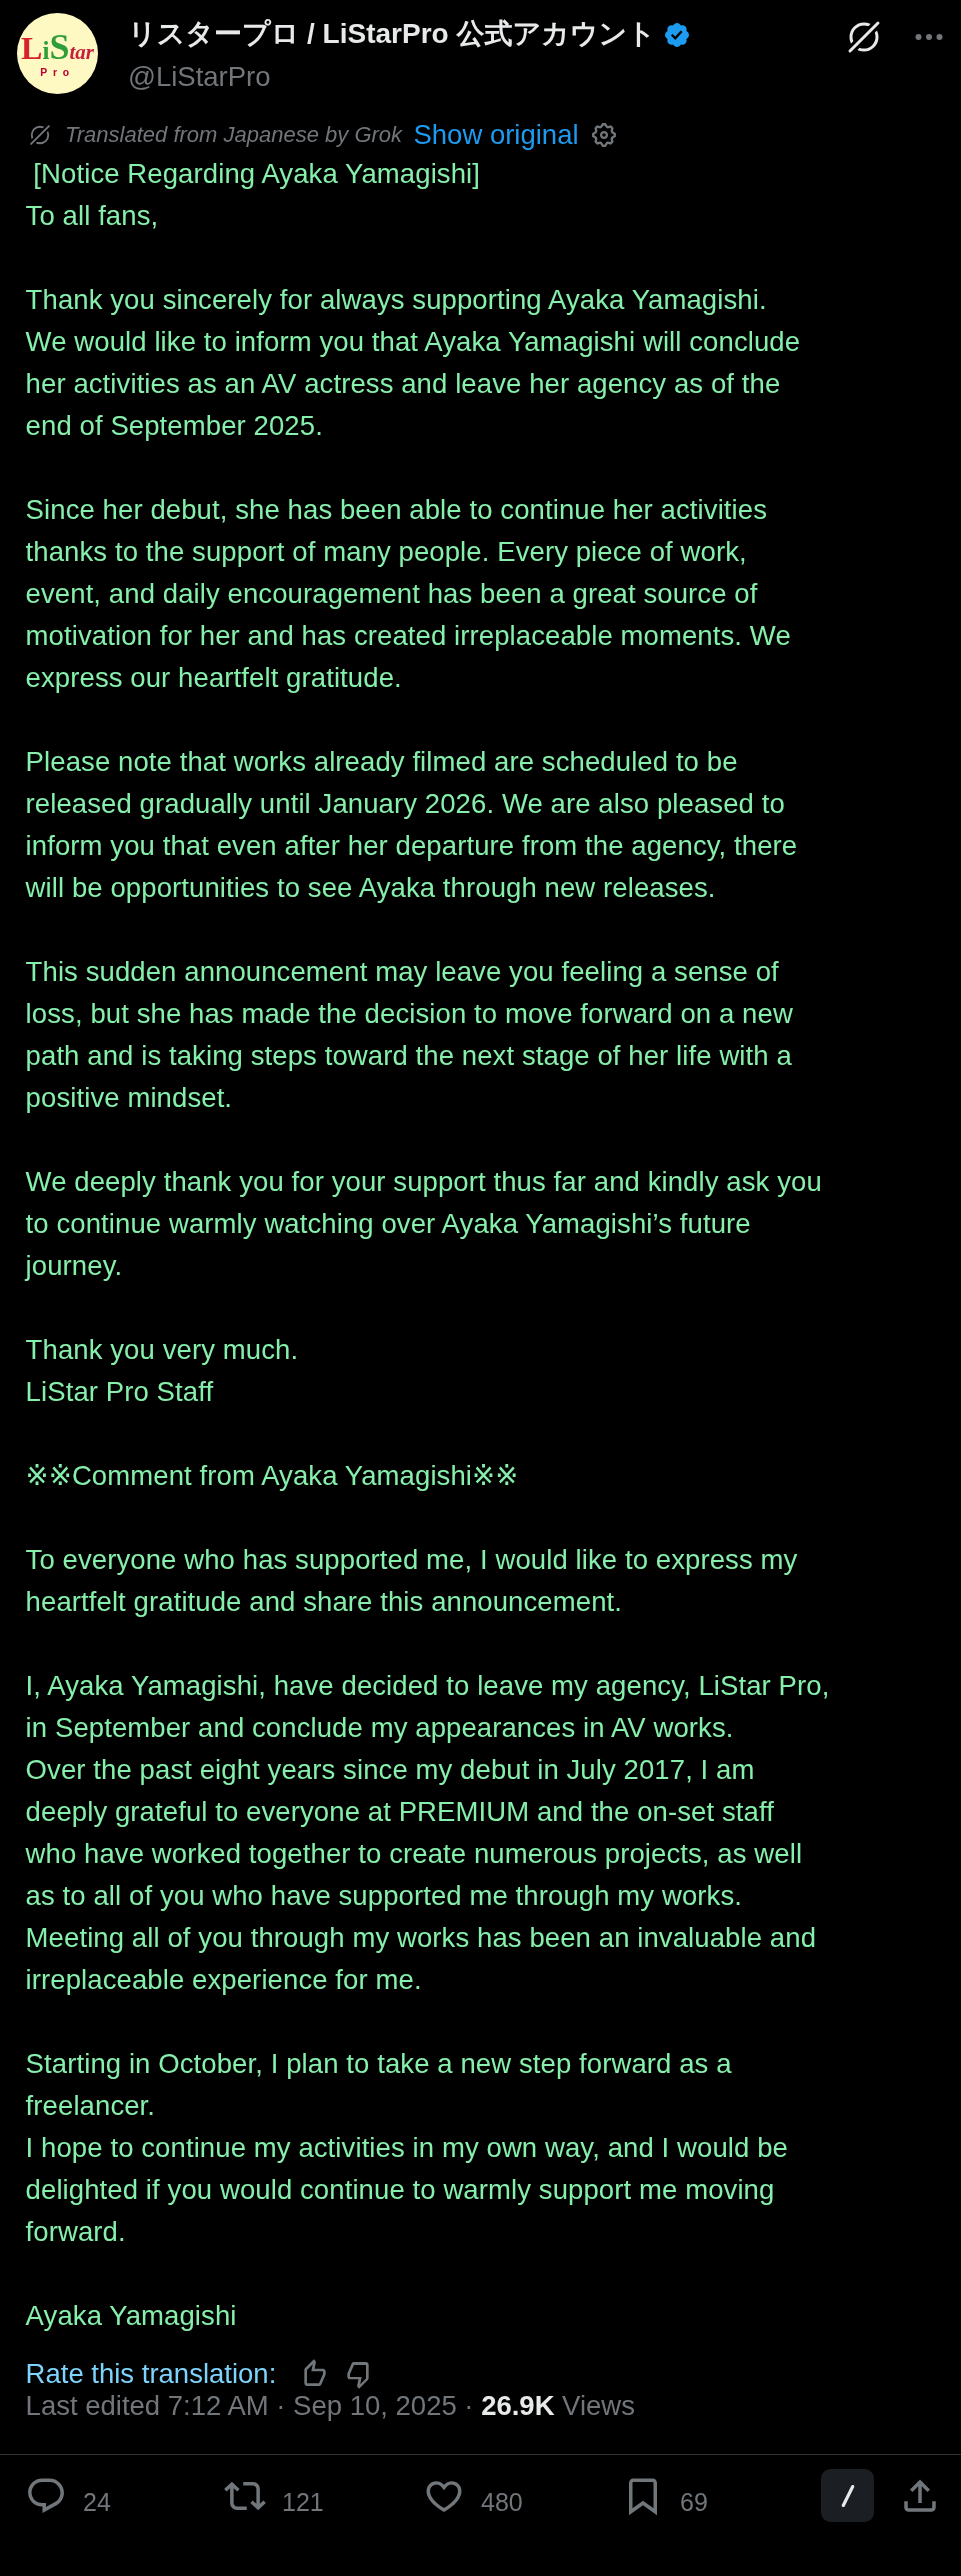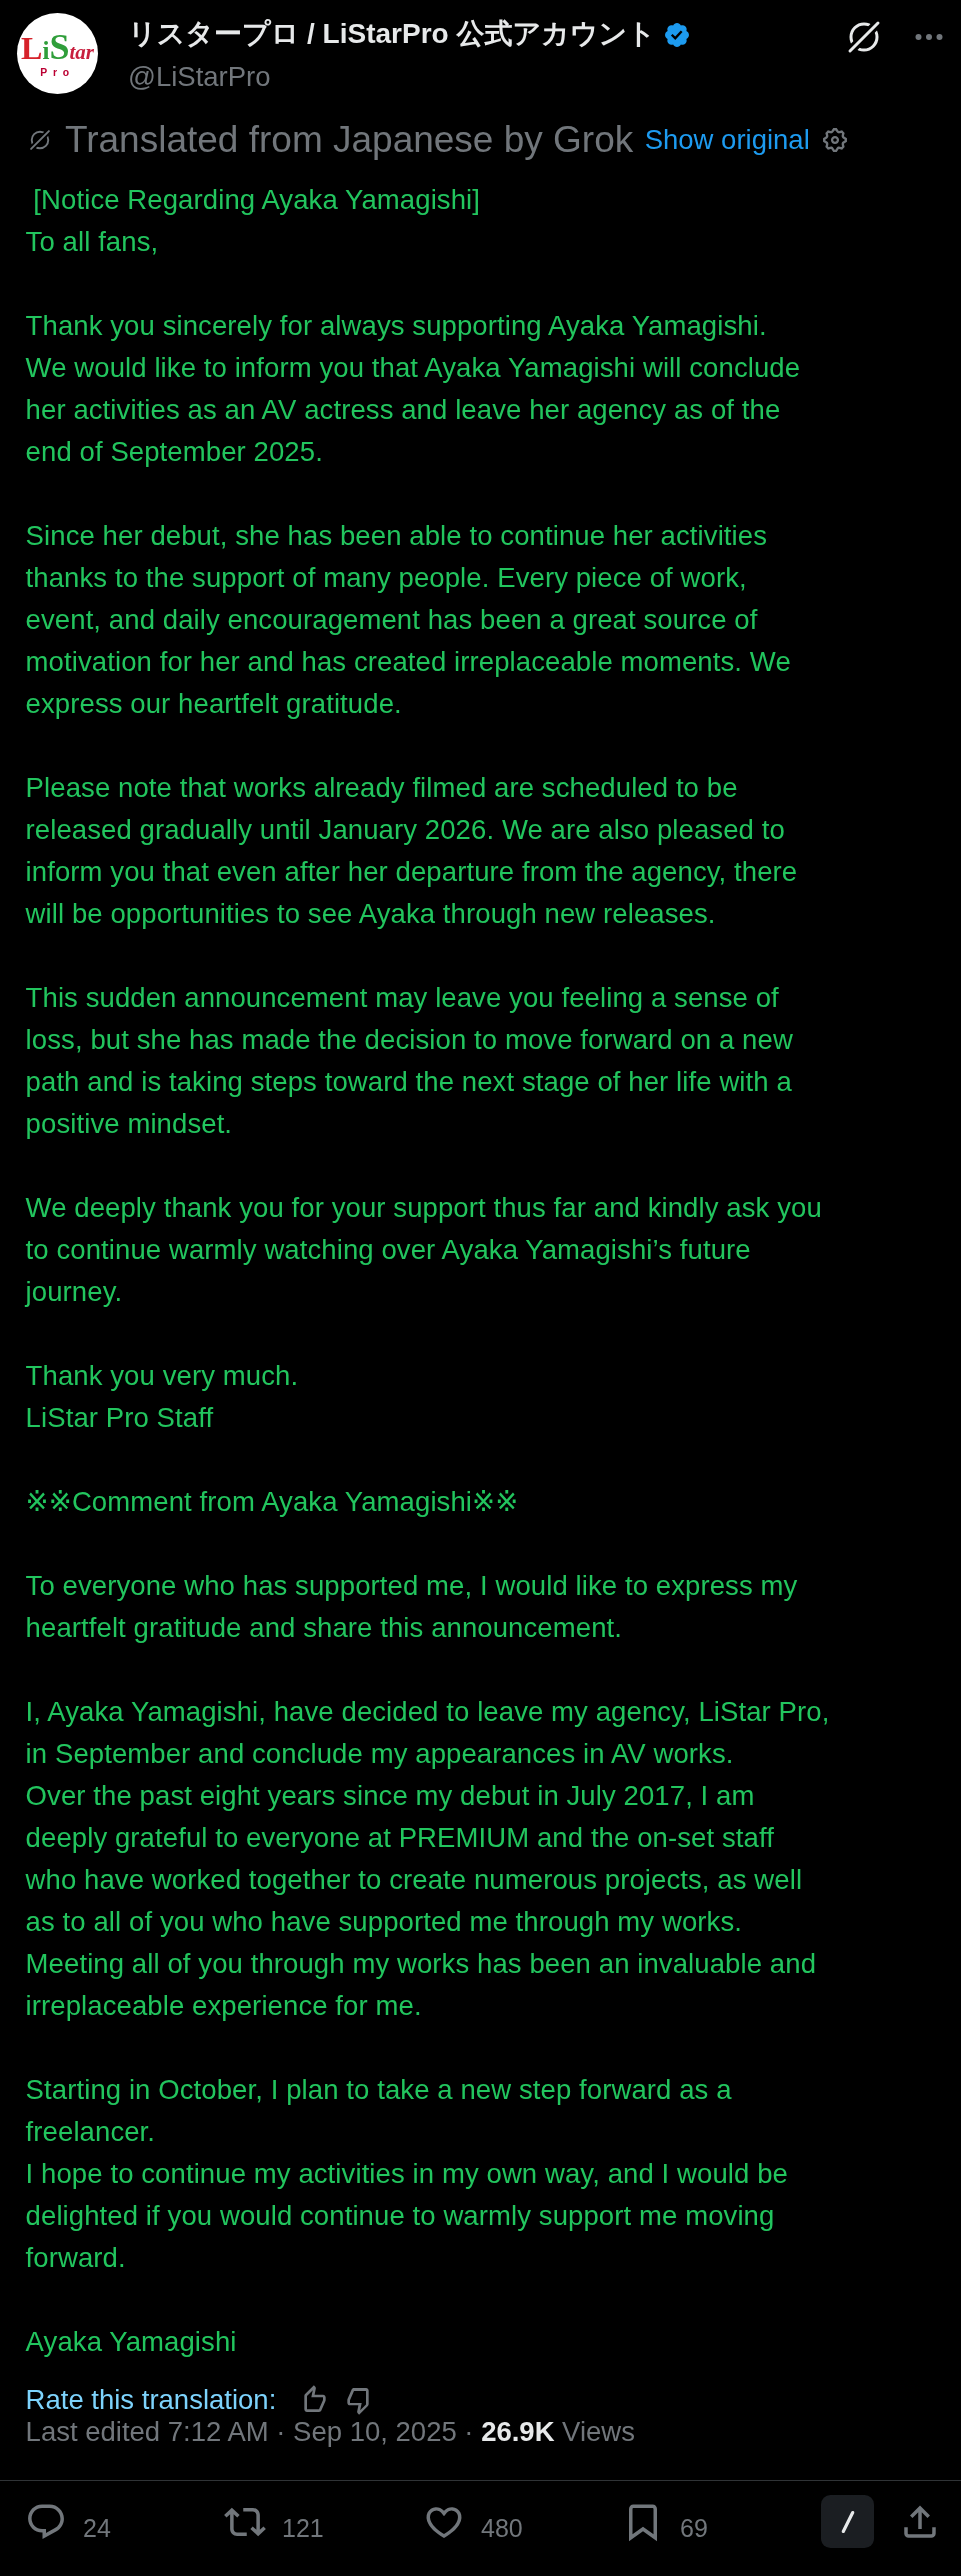--- a/index.html
+++ b/index.html
@@ -5,45 +5,45 @@
   * { margin: 0; padding: 0; box-sizing: border-box; }
   html, body { background: #000; }
   body {
     width: 962px; height: 2576px; overflow: hidden;
     font-family: "Liberation Sans", "DejaVu Sans", sans-serif;
     color: #E7E9EA;
     position: relative;
   }
   .header { display: flex; align-items: flex-start; padding: 13.3px 13.3px 0 17px; position: relative; }
   .avatar {
-    width: 81px; height: 81px; border-radius: 50%; background: #ffffff;
+    width: 81px; height: 81px; border-radius: 50%; background: #fef9c3;
     display: flex; flex-direction: column; align-items: center; justify-content: center;
     flex: 0 0 auto; overflow: hidden;
   }
   .avatar .logo-line1 { font-family: "Liberation Serif", serif; font-weight: 700; line-height: 1; white-space: nowrap; }
   .avatar .ltr-L { color: #d6222a; font-size: 32px; font-weight: 800; }
   .avatar .ltr-i { color: #2f9e3a; font-size: 25px; font-weight: 800; }
   .avatar .ltr-S { color: #2f9e3a; font-size: 36px; font-weight: 800; }
   .avatar .ltr-tar { color: #c81f3e; font-size: 21px; font-weight: 800; font-style: italic; }
   .avatar .logo-line2 { font-size: 10.4px; font-weight: 700; letter-spacing: 5.7px; color: #b03; margin-top: 1.9px; }
   .head-text { margin-left: 30px; padding-top: 1.9px; min-width: 0; }
   .name-row { display: flex; align-items: center; gap: 7.6px; }
   .display-name { font-size: 28px; font-weight: 700; color: #E7E9EA; white-space: nowrap; }
   .badge { width: 28px; height: 28px; flex: 0 0 auto; margin-top: 1.9px; }
   .handle { font-size: 27.5px; color: #71767B; margin-top: 7.6px; }
   .head-actions { position: absolute; top: 15px; right: 15px; display: flex; align-items: center; gap: 25px; }
   .icon-btn { background: none; border: none; padding: 0; cursor: pointer; display: flex; align-items: center; }
 
   .translate-bar { display: flex; align-items: center; gap: 11.4px; padding: 0 7.6px 0 25.6px; margin-top: 25px; }
-  .translate-label { font-size: 37px; color: #71767B; }
+  .translate-label { font-size: 22px; color: #71767B; font-style: italic; }
   .translate-link { font-size: 27.5px; color: #1D9BF0; cursor: pointer; }
 
   .tweet-body {
-    margin-top: 18px; padding: 0 7.6px 0 25.6px;
-    font-size: 27.5px; line-height: 42px; color: #22c55e;
+    margin-top: 2px; padding: 0 7.6px 0 25.6px;
+    font-size: 27.5px; line-height: 42px; color: #86efac;
     white-space: pre-wrap; letter-spacing: 0.1px;
   }
 
   .rate-row { display: flex; align-items: center; gap: 19px; padding-left: 25.6px; margin-top: 21px; }
   .rate-label { font-size: 27.5px; color: #7dd3fc; }
   .thumb { color: #71767B; display: flex; }
 
   .meta-row { display: flex; align-items: center; gap: 7.6px; padding-left: 25.6px; font-size: 27.5px; color: #71767B; }
   .views-count { color: #E7E9EA; font-weight: 700; }
 

